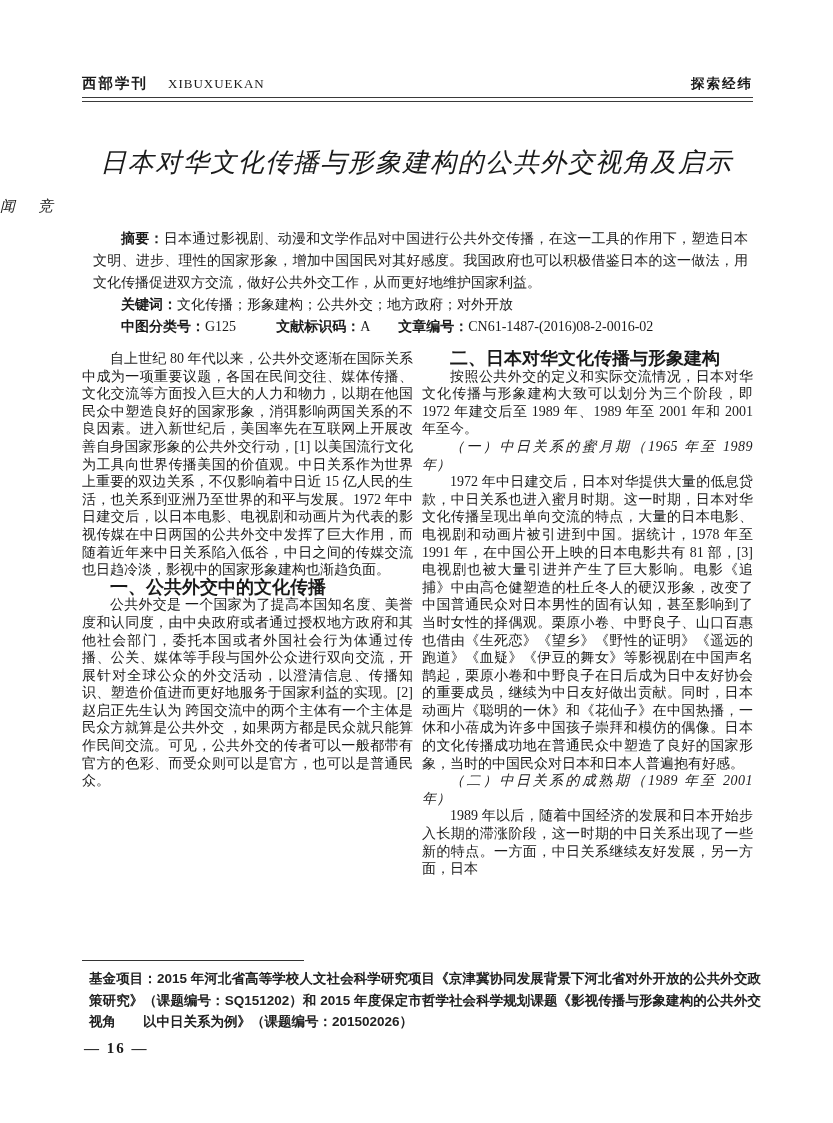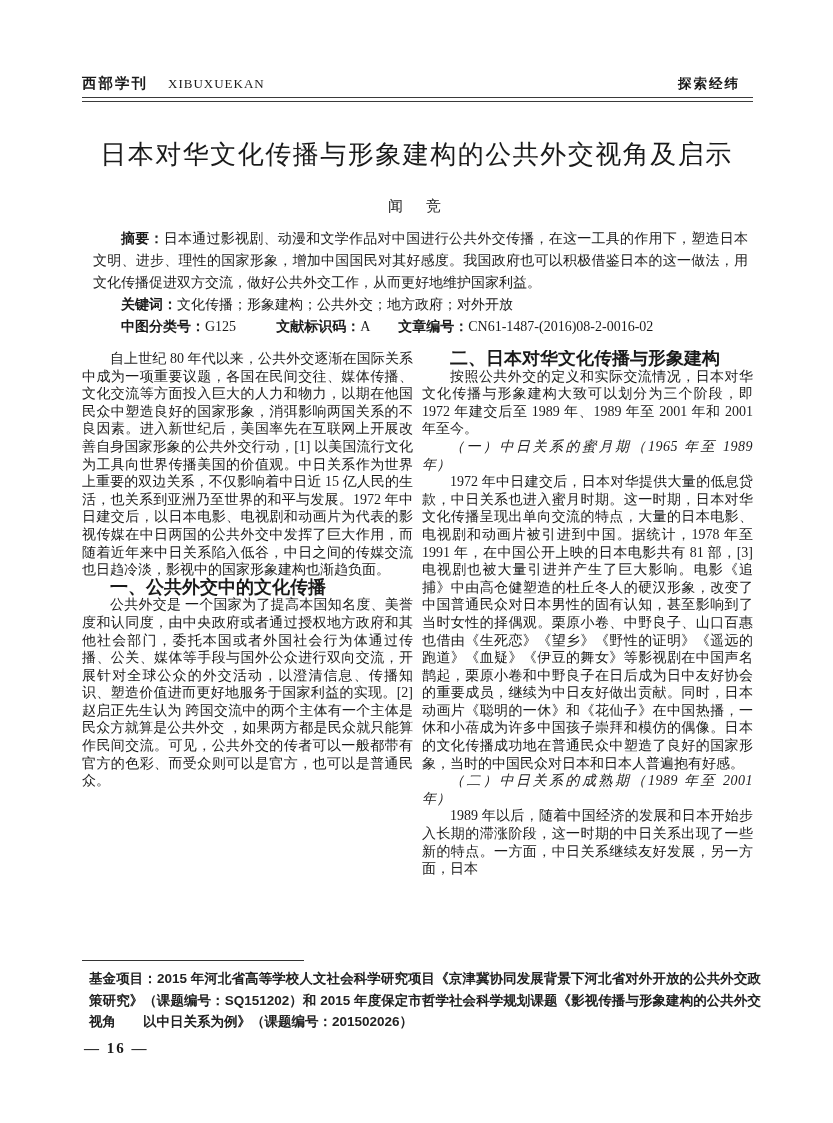--- a/index.html
+++ b/index.html
@@ -2,32 +2,32 @@
 <html><head>
 <meta charset="utf-8">
 <style>
   html,body{margin:0;padding:0;background:#e8e8e8;}
   .page{
     width:833px;height:1123px;position:relative;margin:0 auto;
     background:#ffffff;color:#1a1a1a;overflow:hidden;
     font-family:"Liberation Serif","DejaVu Serif",serif;
   }
   
-  .running-head{position:absolute;top:74px;left:82px;right:93px;
+  .running-head{position:absolute;top:74px;left:82px;right:80px;
     display:flex;justify-content:space-between;align-items:center;}
   .rh-cn{font-weight:bold;font-size:14.5px;letter-spacing:2px;}
   .rh-py{font-size:13px;margin-left:16px;letter-spacing:1px;}
   .rh-right{font-weight:bold;font-size:13.5px;letter-spacing:2px;}
   .head-rule{position:absolute;top:97px;left:82px;right:80px;height:3px;
     border-top:1.5px solid #3a3a3a;border-bottom:1.5px solid #3a3a3a;}
   
-  .title{position:absolute;top:137px;left:0;right:0;margin:0;text-align:center;
-    font-size:26px;font-weight:500;letter-spacing:1.5px;}
-  .author{position:absolute;top:197px;left:0;right:0;text-align:center;
-    font-size:15px;letter-spacing:4px;}
+  .title{position:absolute;top:137px;left:0;right:0;margin:8px;text-align:center;
+    font-size:26px;font-weight:500;letter-spacing:1.5px;font-style:italic;}
+  .author{position:absolute;top:197px;left:0;right:0;
+    font-size:15px;letter-spacing:4px;font-style:italic;}
   
   .meta{position:absolute;top:228px;left:93px;width:655px;
     font-size:14px;line-height:22px;text-align:justify;}
   .meta p{margin:0;text-indent:28px;}
   .label{font-weight:bold;}
   .class-row .seg2{margin-left:40px;}
   .class-row .seg3{margin-left:28px;}
   
   .columns{position:absolute;top:350px;left:82px;width:671px;height:610px;
     display:flex;gap:9px;overflow:hidden;}

